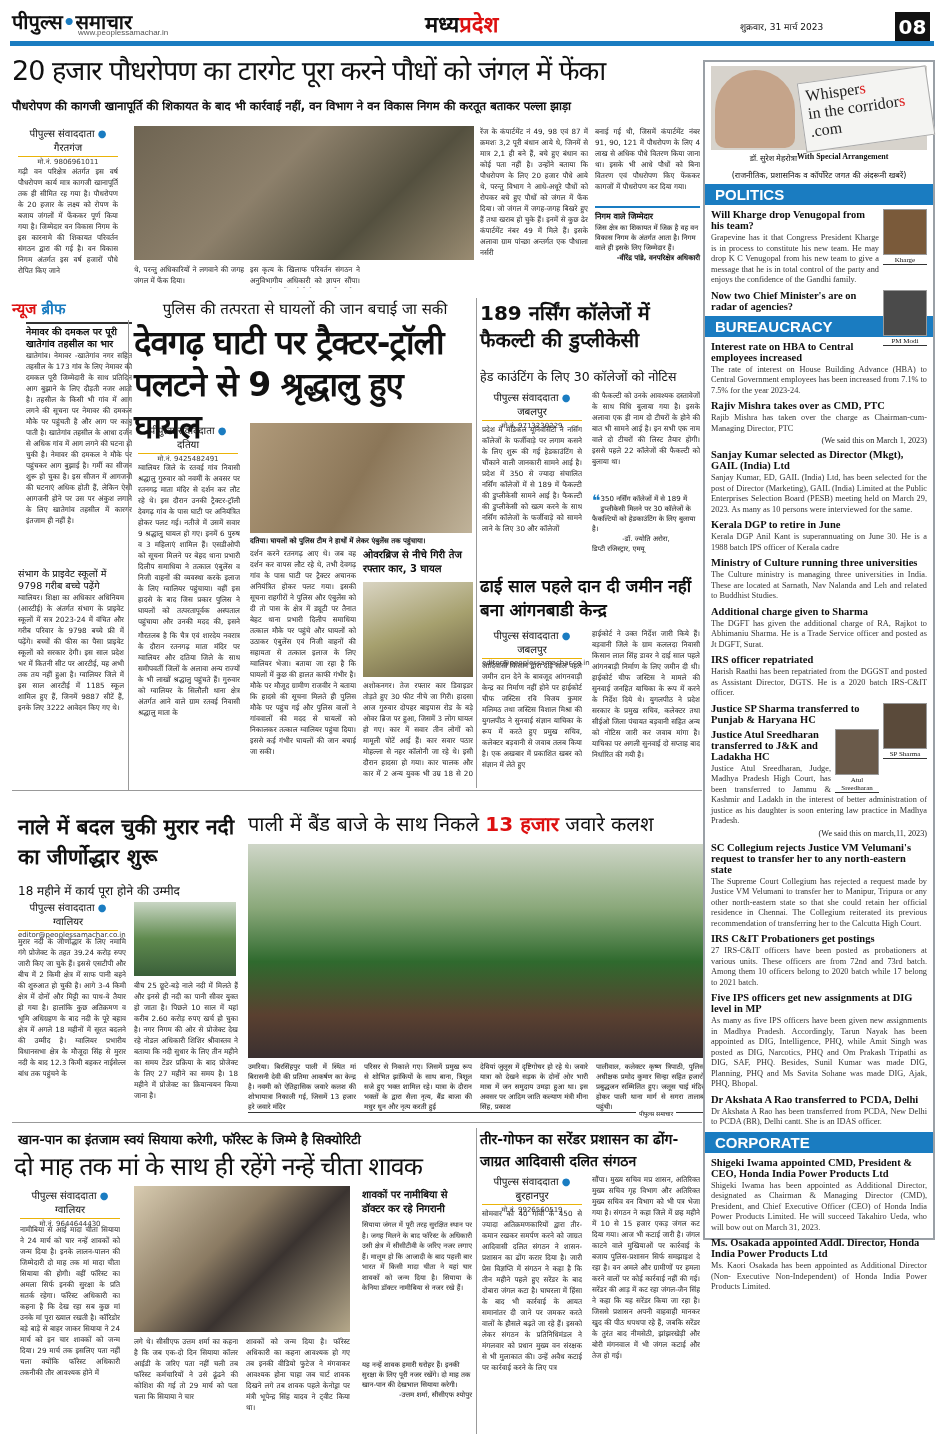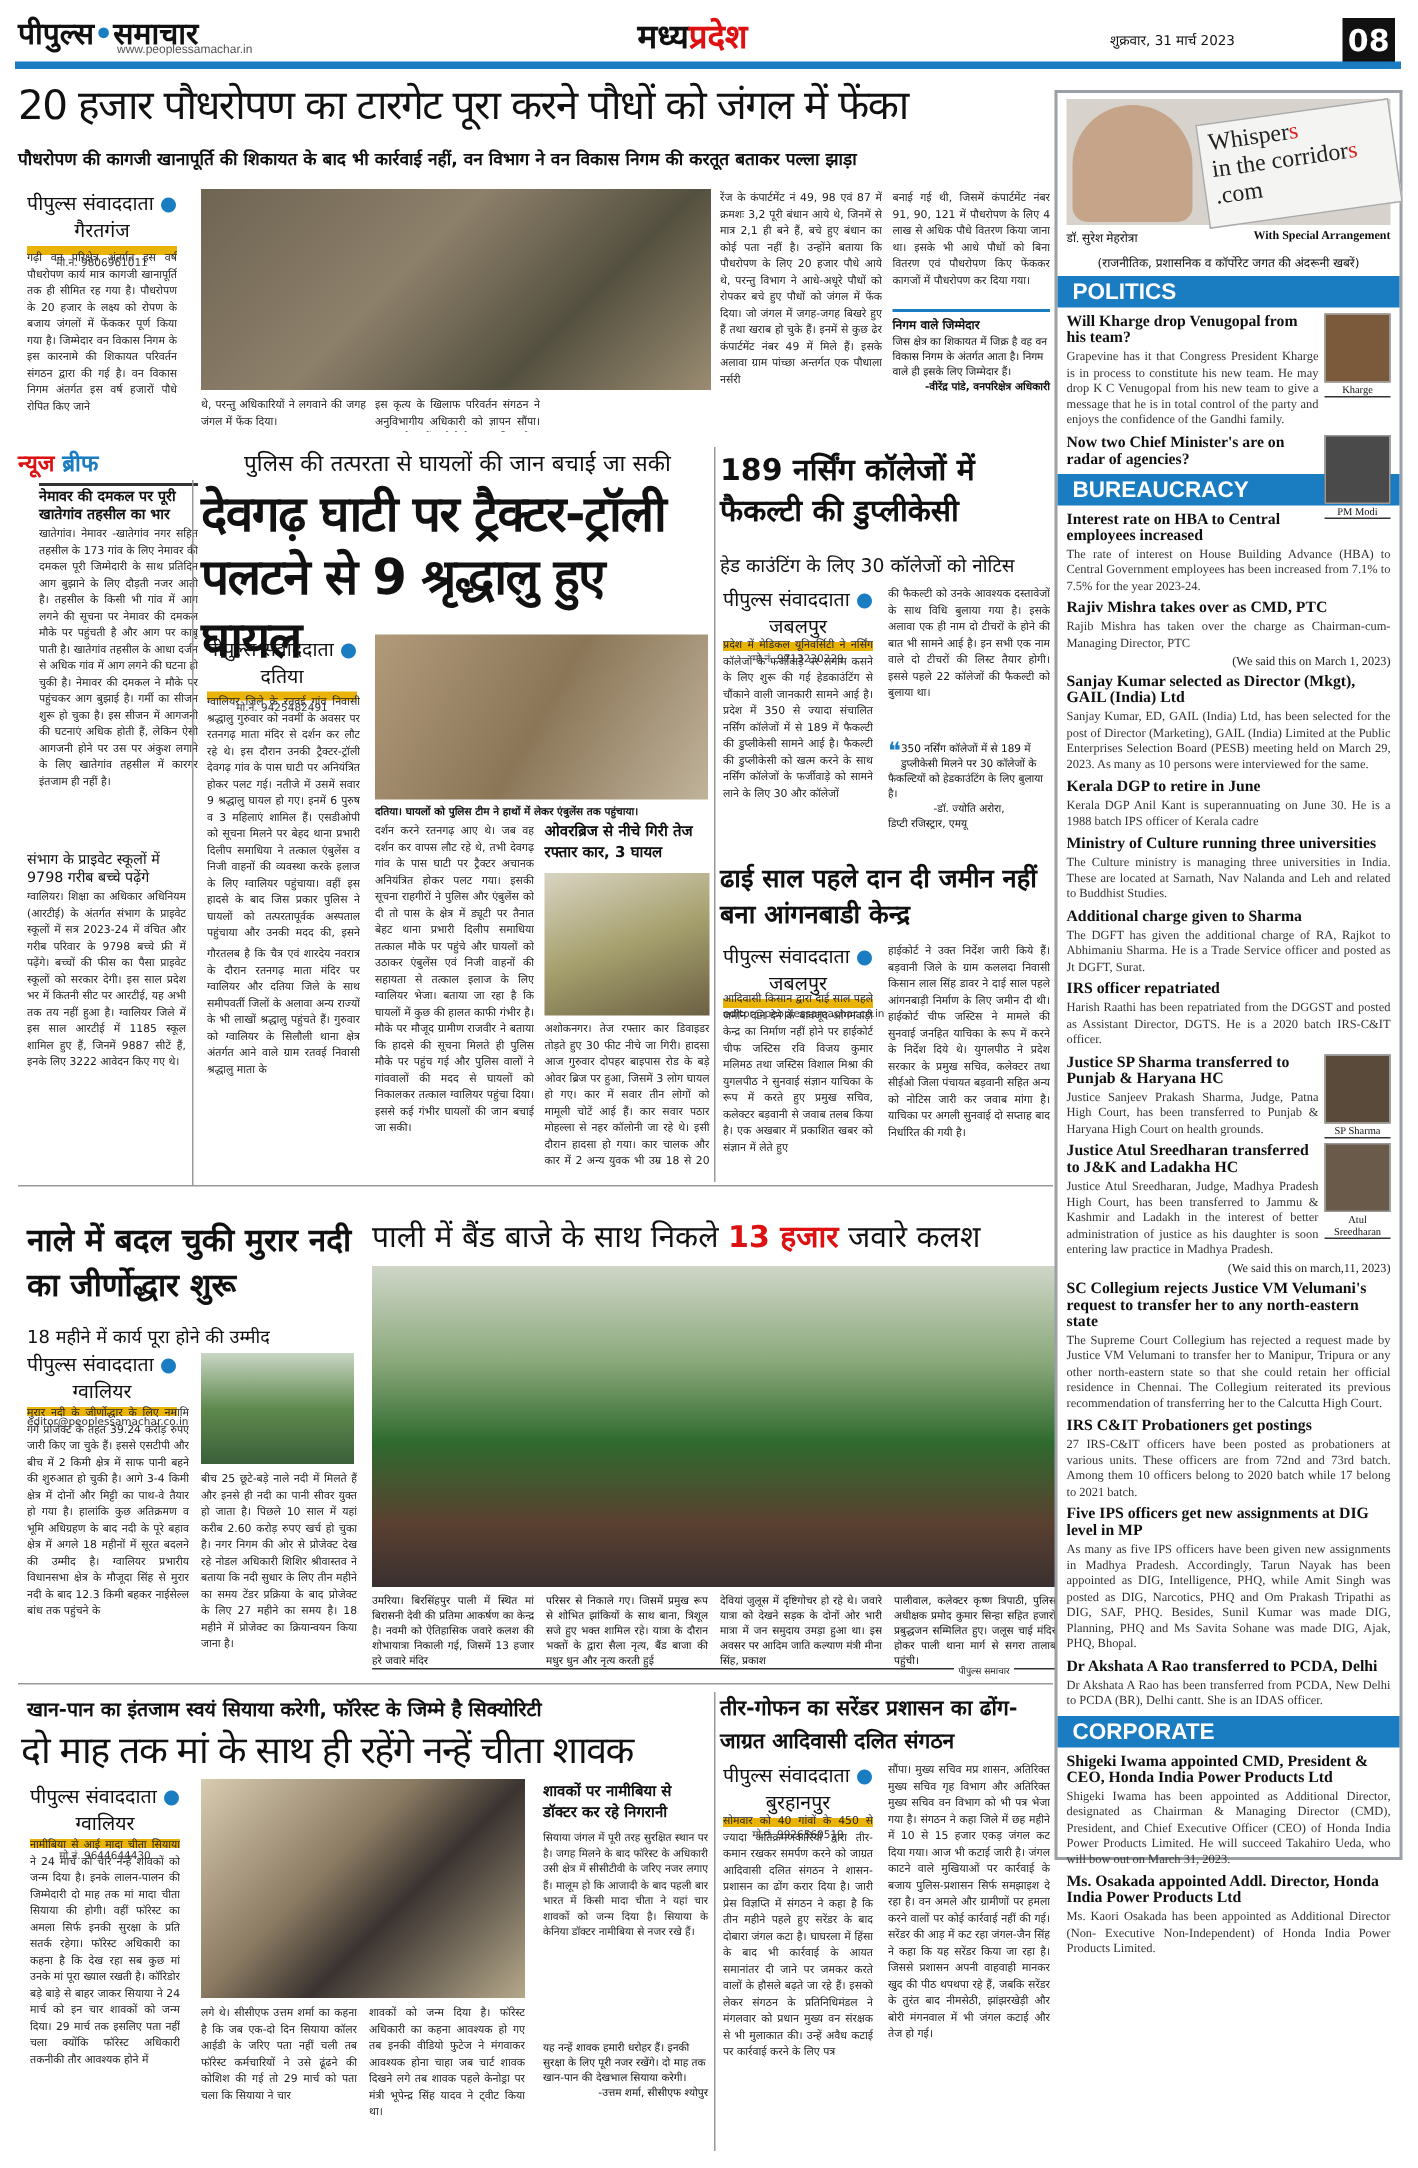--- a/index.html
+++ b/index.html
@@ -9,32 +9,32 @@
 .logo{left:12px;top:8px;font-size:20px;font-weight:bold;color:#111}
 .logo .dot{color:#1a7cc1}
 .url{left:78px;top:28px;font-size:8px;color:#555;font-family:"Liberation Sans",sans-serif}
 .section{left:425px;top:8px;font-size:22px;font-weight:bold}
 .section .red{color:#d11}
 .date{left:740px;top:20px;font-size:9px}
 .pageno{left:895px;top:12px;width:35px;height:30px;background:#111;color:#fff;font-size:20px;font-weight:bold;text-align:center;line-height:30px}
 .rule{left:10px;top:41px;width:924px;height:5px;background:#1a7cc1}
 .h1{font-size:26px;line-height:30px;letter-spacing:-1px}
 .txt{font-size:7.2px;line-height:11px;color:#222;text-align:justify;overflow:hidden}
-.byline{font-size:13px;text-align:center;border-bottom:6px solid #eab308;padding-bottom:2px}
+.byline{font-size:10px;text-align:center;border-bottom:1px solid #eab308;padding-bottom:2px}
 .byline .b{color:#1a7cc1}
 .mob{font-size:7px;text-align:center;color:#333}
 .photo{background:#8a7a66;overflow:hidden}
 .cap{font-size:7px;line-height:10px;font-weight:bold;color:#111}
 
 .side{left:703px;top:60px;width:232px;height:1180px;border:2px solid #9aa0a6;padding:0 6px}
 .side .hdrimg{position:relative;height:84px;margin-top:4px;background:#d7d3cc}
 .whisper{position:absolute;left:90px;top:8px;width:130px;height:70px;background:#f4f4f2;border:1px solid #aaa;transform:rotate(-8deg);font-family:"Liberation Serif",serif;font-size:16px;line-height:18px;padding:4px 6px;color:#222}
 .whisper .r{color:#d22}
 .face{position:absolute;left:4px;top:4px;width:80px;height:78px;background:#c5a48a;border-radius:40px 40px 10px 10px}
-.credit{display:flex;justify-content:space-between;font-size:8px;margin-top:2px;font-family:"Liberation Serif",serif}
+.credit{display:flex;justify-content:center;font-size:8px;margin-top:2px;font-family:"Liberation Serif",serif}
 .credit b{font-size:8px}
 .tagline{font-size:8px;text-align:center;margin:6px 0 4px}
 .band{background:#1a7cc1;color:#fff;font-family:"Liberation Sans",sans-serif;font-weight:bold;font-size:15px;padding:2px 10px;margin:0 -6px}
 .sitem h4{font-family:"Liberation Serif",serif;font-size:10.5px;line-height:11px;margin-top:4px;color:#111}
 .sitem p{font-family:"Liberation Serif",serif;font-size:8.3px;line-height:10.5px;text-align:justify;color:#333;margin-top:2px}
 .said{font-family:"Liberation Serif",serif;font-size:8.2px;text-align:right;margin-top:2px;color:#222}
 .thumb{float:right;width:44px;margin-left:4px;text-align:center;font-family:"Liberation Serif",serif;font-size:7px}
 .thumb .im{height:46px;background:#7a5a3a;border:1px solid #999}
 .thumb .lbl{border-bottom:1px solid #333;margin-top:1px}
 .brief{left:12px;top:298px;font-size:15px;font-weight:bold;color:#d11}
@@ -225,21 +225,20 @@
   <div class="sitem">
       <h4>IRS officer repatriated</h4>
       <p>Harish Raathi has been repatriated from the DGGST and posted as Assistant Director, DGTS. He is a 2020 batch IRS-C&amp;IT officer.</p>
     </div>
   <div class="sitem">
     <div class="thumb">
         <div class="im" style="background:#5a4a3a"></div>
         <div class="lbl">SP Sharma</div>
       </div>
     <h4>Justice SP Sharma transferred to Punjab &amp; Haryana HC</h4>
-      <p>Justice Sanjeev Prakash Sharma, Judge, Patna High Court, has been transferred to Punjab &amp; Haryana High Court on health grounds.</p>
   </div>
   <div class="sitem">
     <div class="thumb">
         <div class="im" style="background:#6a5a4a"></div>
         <div class="lbl">Atul Sreedharan</div>
       </div>
     <h4>Justice Atul Sreedharan transferred to J&amp;K and Ladakha HC</h4>
       <p>Justice Atul Sreedharan, Judge, Madhya Pradesh High Court, has been transferred to Jammu &amp; Kashmir and Ladakh in the interest of better administration of justice as his daughter is soon entering law practice in Madhya Pradesh.</p>
     <div class="said">(We said this on march,11, 2023)</div>
   </div>

